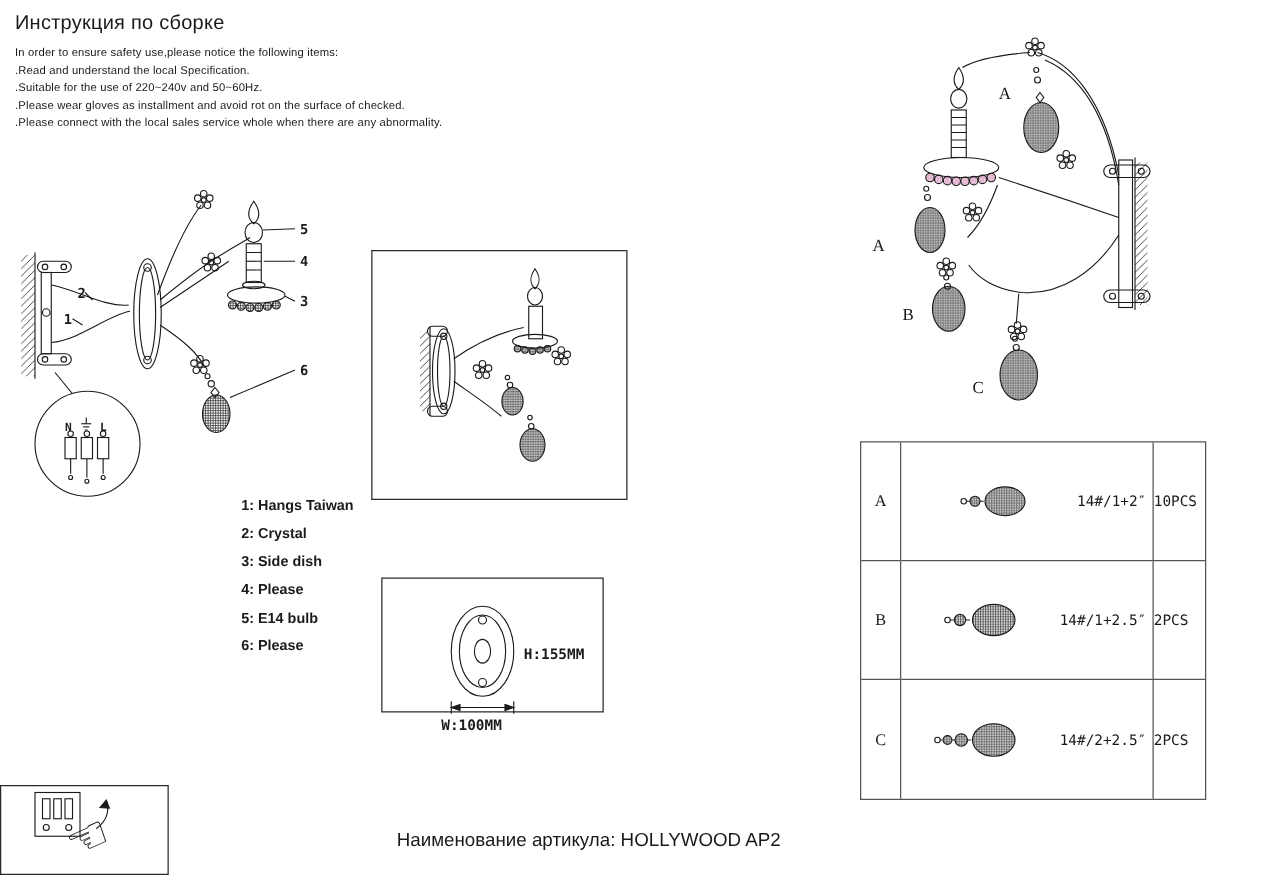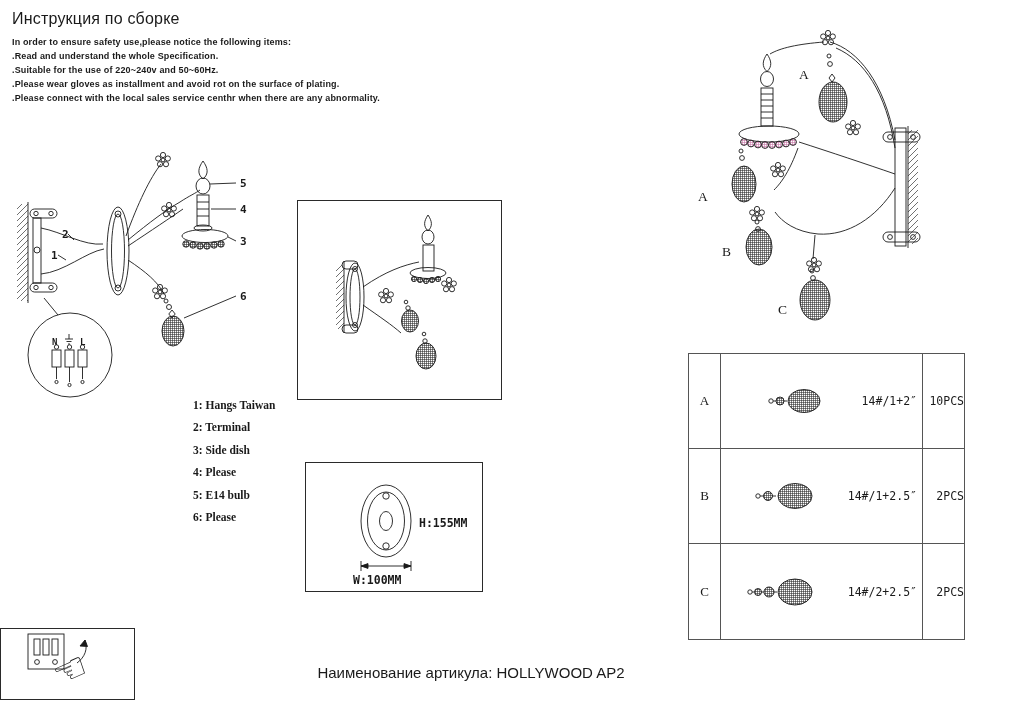--- a/index.html
+++ b/index.html
@@ -1,36 +1,36 @@
 <!DOCTYPE html>
 <html><head>
 <meta charset="utf-8">
 <style>
   *{box-sizing:border-box}
   html,body{margin:0;padding:0}
   body{width:1024px;height:707px;position:relative;background:#fff;color:#1a1a1a;
        font-family:"Liberation Sans",sans-serif;overflow:hidden}
   .abs{position:absolute}
   .title{left:12px;top:10px;font-size:16px;letter-spacing:.2px}
-  .safety{left:12px;top:37px;width:505px;font-size:9px;font-weight:bold;line-height:10.5px}
+  .safety{left:12px;top:37px;width:505px;font-size:9px;font-weight:normal;line-height:10.5px}
   .safety .line{margin-bottom:3.6px;letter-spacing:.15px}
-  .legend{left:193px;top:399px;font-family:Liberation Serif, serif;font-weight:bold;font-size:11.5px}
+  .legend{left:193px;top:399px;font-family:Liberation Sans, sans-serif;font-weight:bold;font-size:11.5px}
   .legend .item{height:22.4px}
   .footer{left:0;top:664px;width:942px;text-align:center;font-size:15px}
   .box{position:absolute;border:1px solid #2a2a2a;background:#fff}
   #assembled-box{left:297px;top:200px;width:205px;height:200px}
-  #dim-box{left:305px;top:462px;width:178px;height:130px}
+  #dim-box{left:305px;top:462px;width:178px;height:108px}
   #switch-box{left:0;top:628px;width:135px;height:72px}
   .hand-glyph{position:absolute;left:52px;top:22px;font-size:38px;line-height:38px;
               transform:rotate(-24deg);font-family:"DejaVu Sans",sans-serif}
   .ptable{left:688px;top:353px;width:277px;height:287px;border:1px solid #555;display:grid;
           grid-template-columns:32px 1fr 41px;grid-template-rows:1fr 1fr 1fr;
           font-family:"DejaVu Sans Mono",monospace;font-size:11.5px;background:#fff}
   .tc{border-right:1px solid #555;border-bottom:1px solid #555;display:flex;align-items:center;position:relative}
-  .tc.qty{border-right:none;justify-content:flex-end}
+  .tc.qty{border-right:none;justify-content:flex-start}
   .tc.lab{justify-content:center;font-family:"Liberation Serif",serif;font-size:13px}
   .tc.nb{border-bottom:none}
   .spec{position:absolute;right:5px;top:50%;transform:translateY(-50%)}
   svg{display:block}
   text{user-select:none}
 </style>
 </head>
 <body>
 
 <svg width="0" height="0" style="position:absolute" aria-hidden="true">
@@ -52,24 +52,24 @@
       <circle cx="-4.8" cy="-1.5" r="2.6"></circle>
         <circle cx="0" cy="0" r="1.9"></circle>
     </g>
   </defs>
 </svg>
 
 <div class="abs title">Инструкция по сборке</div>
 
 <div class="abs safety">
   <div class="line">In order to ensure safety use,please notice the following items:</div>
-  <div class="line">.Read and understand the whole Specification.</div>
+  <div class="line">.Read and understand the local Specification.</div>
   <div class="line">.Suitable for the use of 220~240v and 50~60Hz.</div>
-  <div class="line">.Please wear gloves as installment and avoid rot on the surface of plating.</div>
-  <div class="line">.Please connect with the local sales service centhr when there are any abnormality.</div>
+  <div class="line">.Please wear gloves as installment and avoid rot on the surface of checked.</div>
+  <div class="line">.Please connect with the local sales service whole when there are any abnormality.</div>
 </div>
 
 <svg class="abs" style="left:0;top:148px" width="290" height="262" viewBox="0 0 290 262">
   <g stroke="#1a1a1a" fill="none" stroke-width="0.9">
 
     <rect x="17" y="56" width="11" height="97" fill="url(#pDiag)" stroke="none"></rect>
     <line x1="28" y1="54" x2="28" y2="155"></line>
 
     <rect x="30" y="61" width="27" height="9" rx="4.5"></rect>
     <circle cx="36" cy="65.5" r="2.2"></circle>
@@ -187,21 +187,21 @@
       <ellipse cx="112" cy="120" rx="8.5" ry="11" fill="url(#pGrid)"></ellipse>
       <circle cx="126" cy="133" r="1.8"></circle>
         <circle cx="127" cy="140" r="2.2"></circle>
       <ellipse cx="128" cy="155" rx="10" ry="13" fill="url(#pGrid)"></ellipse>
     </g>
   </svg>
 </div>
 
 <div class="abs legend">
   <div class="item">1: Hangs Taiwan</div>
-  <div class="item">2: Terminal</div>
+  <div class="item">2: Crystal</div>
   <div class="item">3: Side dish</div>
   <div class="item">4: Please</div>
   <div class="item">5: E14 bulb</div>
   <div class="item">6: Please</div>
 </div>
 
 <div class="box" id="dim-box">
   <svg width="176" height="128" viewBox="0 0 176 128">
     <g stroke="#1a1a1a" fill="none" stroke-width="0.9">
       <ellipse cx="80" cy="58" rx="25" ry="36"></ellipse>

